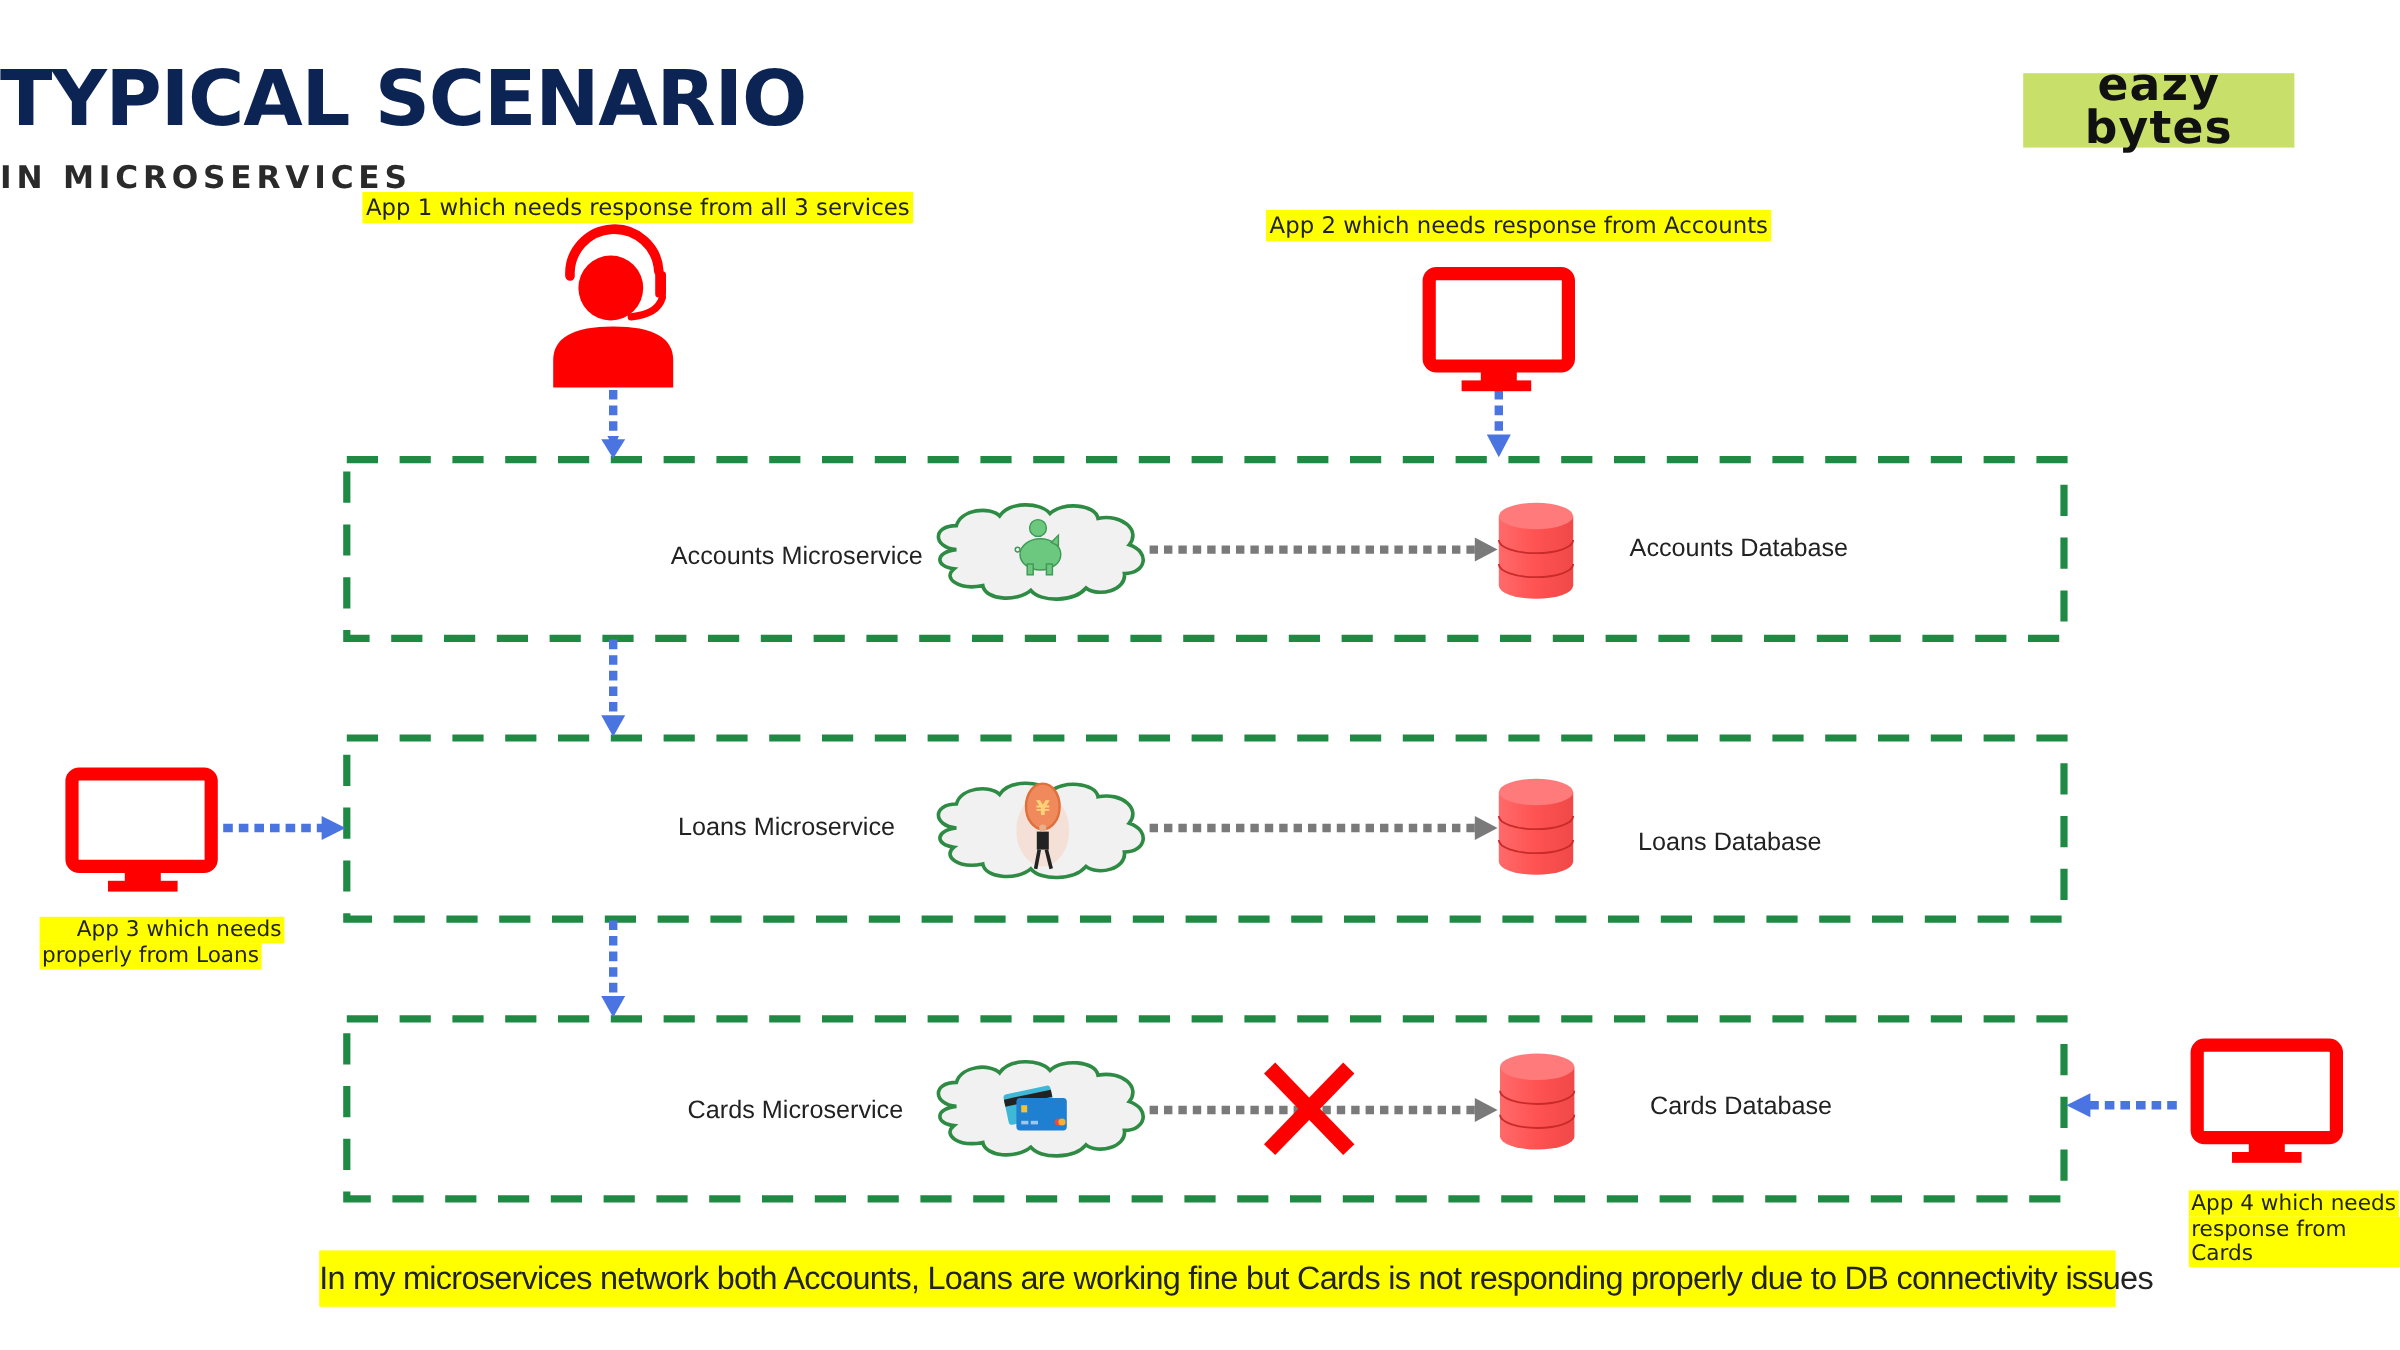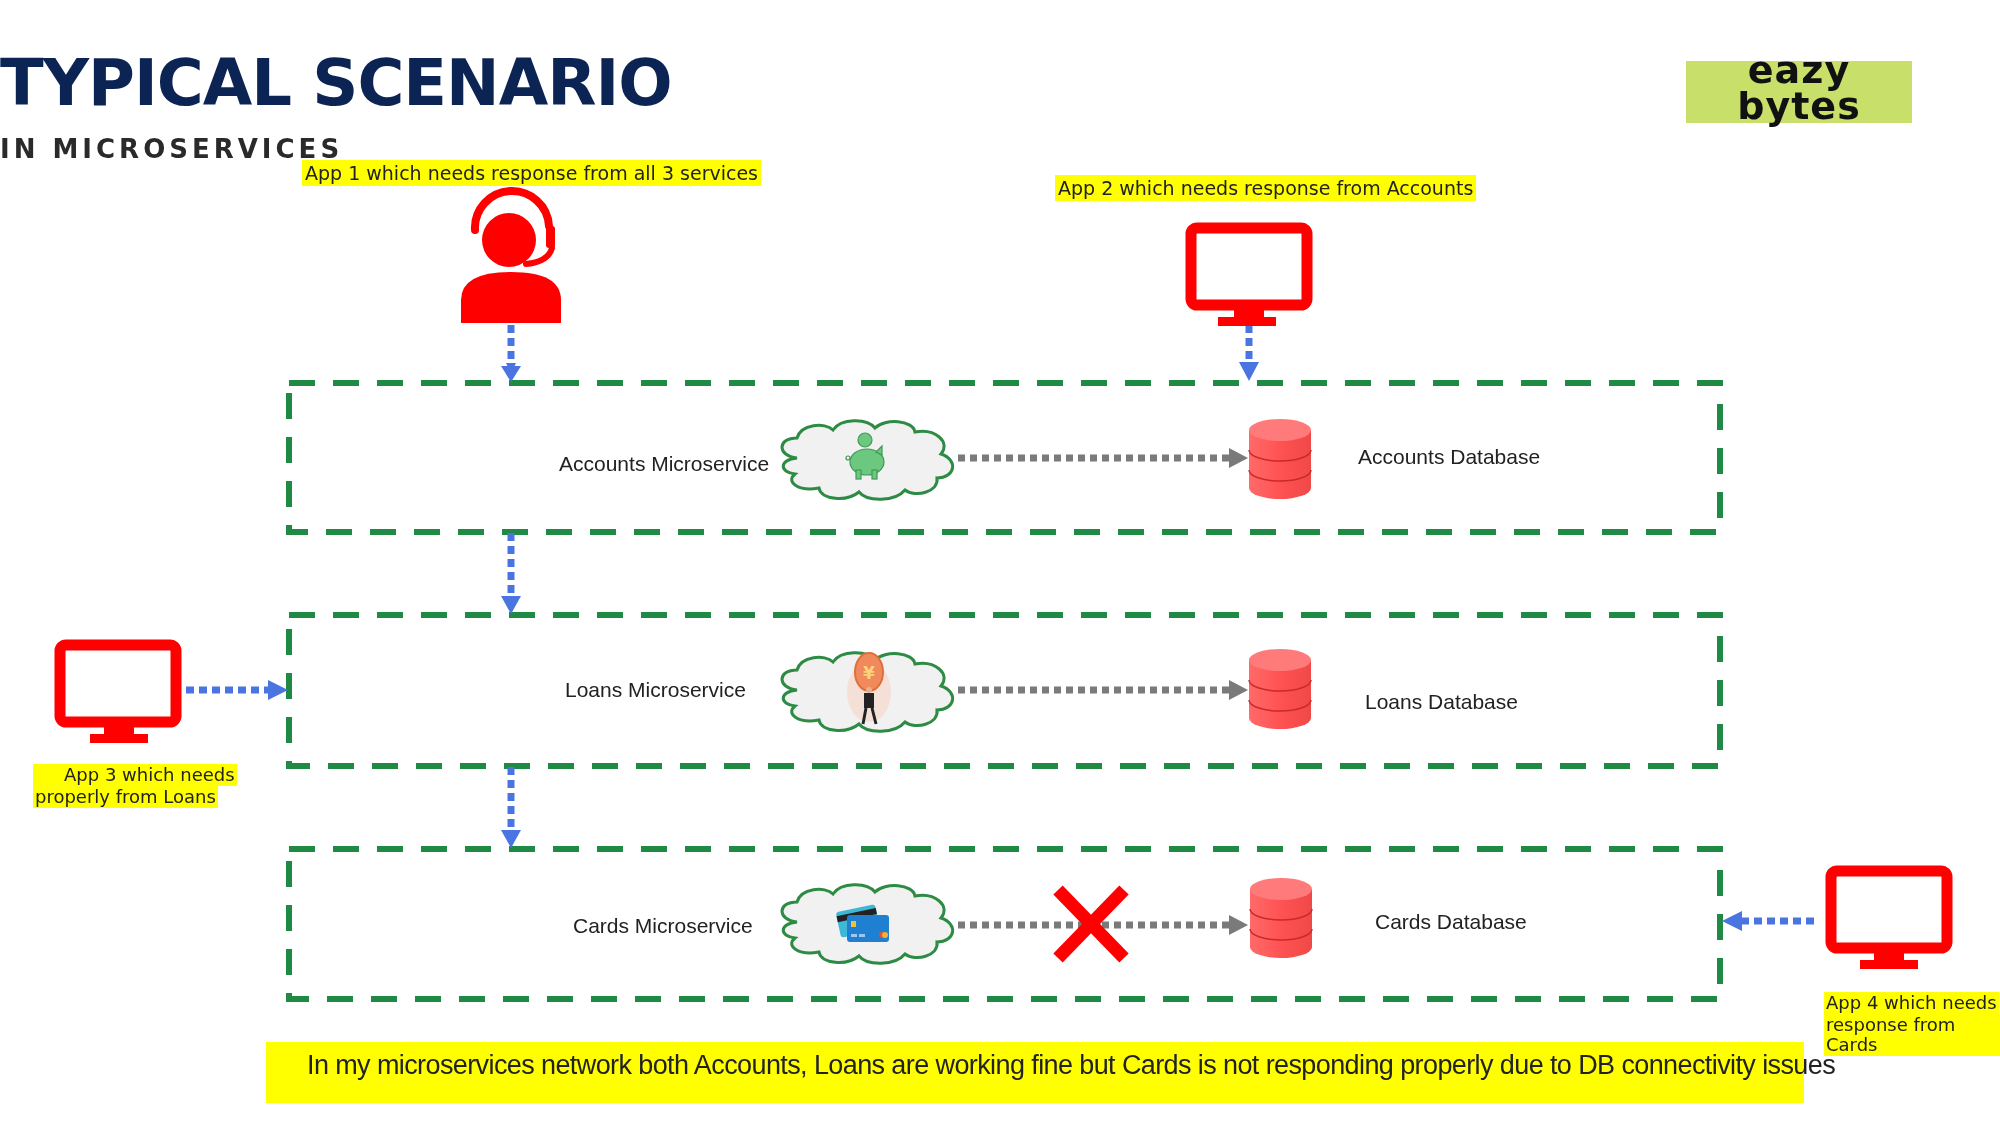--- a/index.html
+++ b/index.html
@@ -6,21 +6,21 @@
   body { width:2000px; height:1125px; position:relative; overflow:hidden; font-family:"Liberation Sans", sans-serif; color:#222; }
   .abs { position:absolute; }
   .title { left:0; width:2000px; top:46px; text-align:left; font-family:"DejaVu Sans", sans-serif; font-weight:bold; font-size:64px; color:#0c2454; letter-spacing:-1px; }
   .subtitle { left:0; width:2000px; top:134px; text-align:left; font-family:"DejaVu Sans", sans-serif; font-weight:bold; font-size:26px; color:#2a2a2a; letter-spacing:4px; }
   .logo { left:1686px; top:61px; width:226px; height:62px; background:#c8e06a; }
   .logo-text { left:1686px; top:52px; width:226px; text-align:center; font-family:"DejaVu Sans", sans-serif; font-size:38px; line-height:36px; color:#111; font-weight:bold; letter-spacing:1px; }
   .hl { background:#ffff00; font-family:"DejaVu Sans", sans-serif; font-size:19px; color:#222; padding:2px 3px; line-height:22px; white-space:nowrap; }
   .hl2 { background:#ffff00; font-family:"DejaVu Sans", sans-serif; font-size:18px; color:#222; padding:1px 2px; line-height:20px; }
   .svc-label { font-family:"Liberation Sans", sans-serif; font-size:21px; color:#222; white-space:nowrap; }
   .db-label { font-family:"Liberation Sans", sans-serif; font-size:21px; color:#222; white-space:nowrap; }
-  .footer { left:266px; top:1042px; width:1497px; height:61px; background:#ffff00; text-align:center; font-family:"Liberation Sans", sans-serif; font-size:27px; line-height:47px; color:#222; letter-spacing:-0.6px; white-space:nowrap;padding-left:41px; }
+  .footer { left:266px; top:1042px; width:1497px; height:47px; background:#ffff00; text-align:center; font-family:"Liberation Sans", sans-serif; font-size:27px; line-height:47px; color:#222; letter-spacing:-0.6px; white-space:nowrap; }
   svg.layer { position:absolute; left:0; top:0; }
 </style>
 </head>
 <body>
 
 <div class="abs title">TYPICAL SCENARIO</div>
 <div class="abs subtitle">IN MICROSERVICES</div>
 
 <div class="abs logo"></div>
 <div class="abs logo-text">

